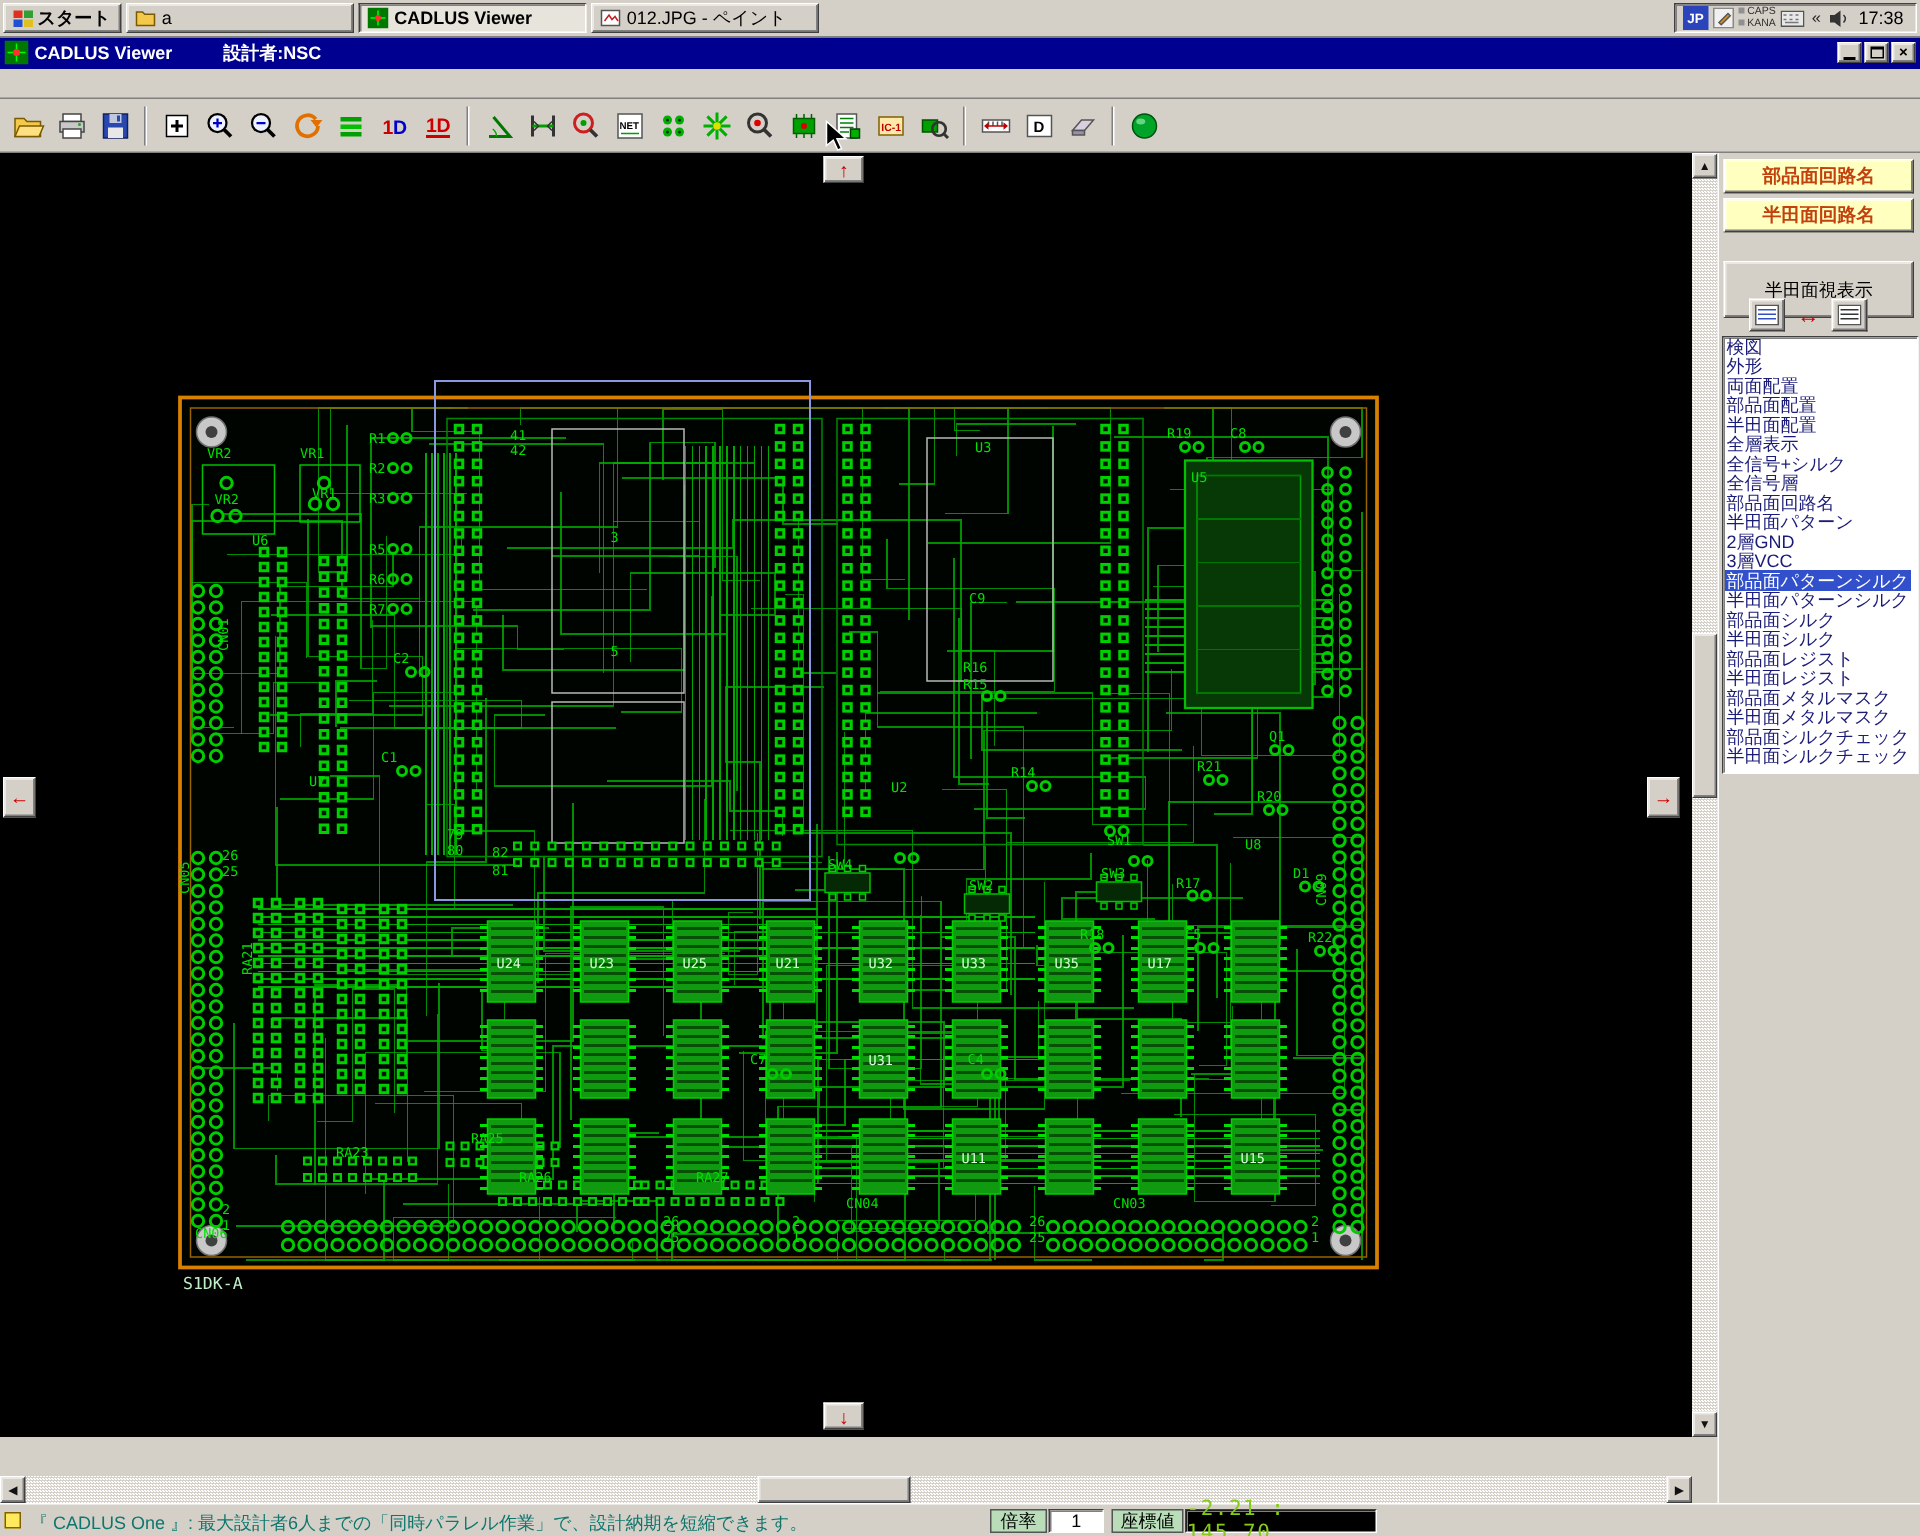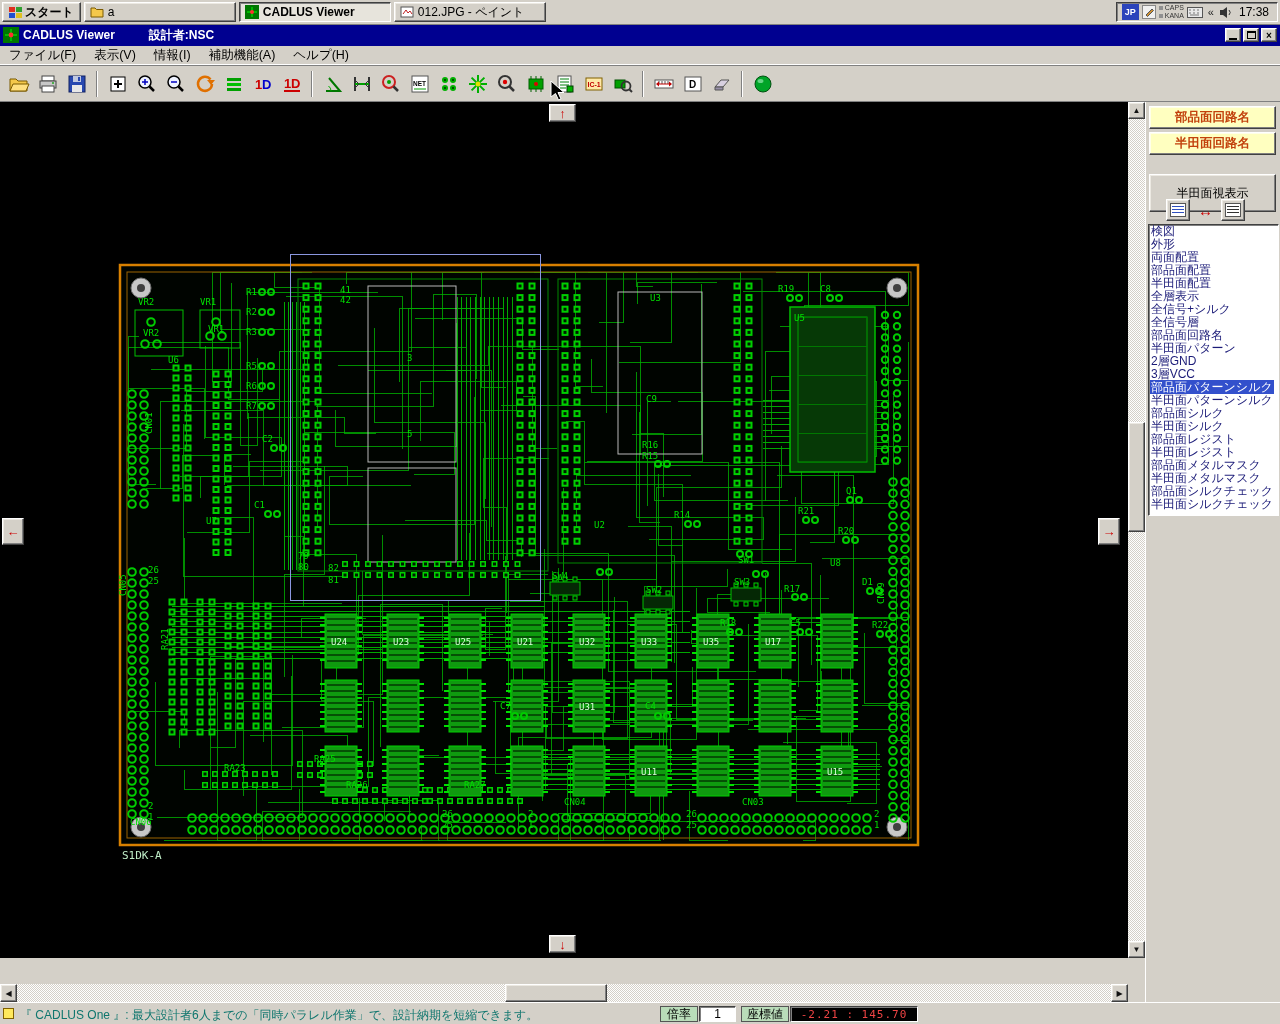--- a/index.html
+++ b/index.html
@@ -58,21 +58,21 @@
 .litem{font-size:12px;line-height:13px;height:13px;white-space:nowrap;color:#1b1b78;cursor:pointer;padding-left:1px}
 .litem span{padding:0 1px}
 .litem.sel span{background:#3350cc;color:#fff}
 
 .statusbar{position:absolute;left:0;top:1002px;width:1280px;height:22px;background:#d4d0c8;border-top:1px solid #fff}
 .stico{position:absolute;left:3px;top:5px;width:11px;height:11px;background:#ffe95c;border:1px solid #806000}
 .stmsg{position:absolute;left:20px;top:4px;width:630px;font-size:12px;color:#0f766e;white-space:nowrap;overflow:hidden}
 .stbox{position:absolute;top:3px;height:16px;display:flex;align-items:center;justify-content:center;font-size:12px}
 .glabel{background:#b9dcb9;border:1px solid #555;color:#000}
 .sval{background:#fff;color:#000}
-.lcd{background:#000;color:#ef4444;font-family:"DejaVu Sans Mono",monospace;letter-spacing:1px;font-size:11px}
+.lcd{background:#000;color:#84cc16;font-family:"DejaVu Sans Mono",monospace;letter-spacing:1px;font-size:14px}
 
 .cursor{position:absolute;left:550px;top:80px;z-index:99;pointer-events:none}
 svg{display:block}
 </style>
 </head>
 <body>
 
 <div class="screen">
 
   <div class="taskbar">
@@ -157,27 +157,20 @@
       <span class="wbtn raised">
           <span class="g-min"></span>
         </span>
       <span class="wbtn raised">
           <span class="g-max"></span>
         </span>
       <span class="wbtn raised">×</span>
     </span>
   </div>
 
-  <div class="menubar" id="menubar">
-      <span class="menu-item">ファイル(F)</span>
-      <span class="menu-item">表示(V)</span>
-      <span class="menu-item">情報(I)</span>
-      <span class="menu-item">補助機能(A)</span>
-      <span class="menu-item">ヘルプ(H)</span>
-    </div>
   <div class="toolbar" id="toolbar">
       <button class="tbtn">
         <span>
           <svg width="22" height="22">
             <path d="M2 18 L2 6 L8 6 L10 8 L19 8 L19 18 Z" fill="#f4c84a" stroke="#7a5a00"></path>
             <path d="M2 18 L5 11 L21 11 L18 18 Z" fill="#ffe080" stroke="#7a5a00"></path>
           </svg>
         </span>
       </button>
       <button class="tbtn">

